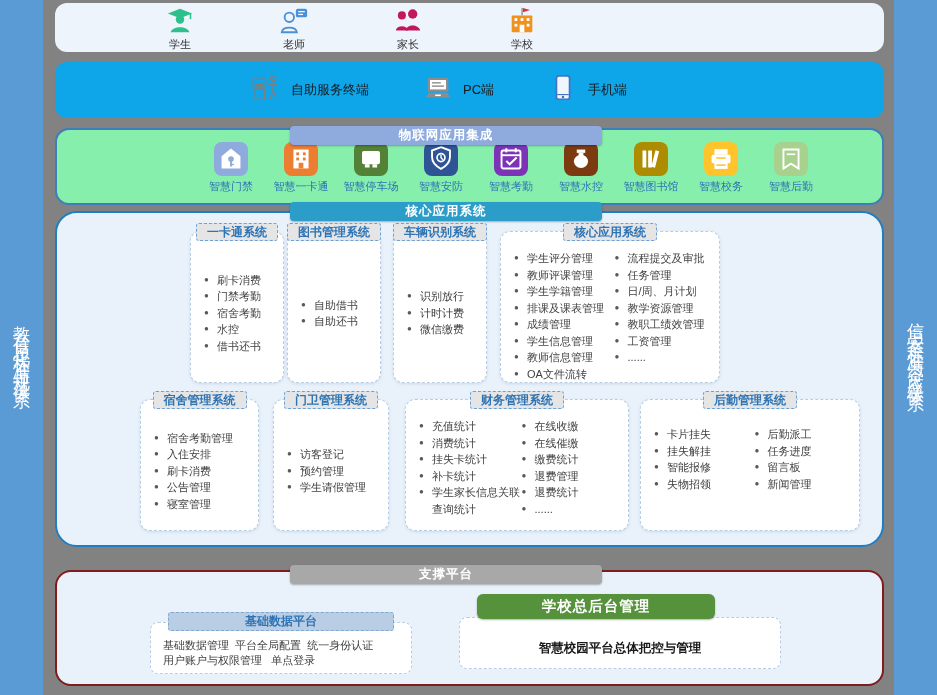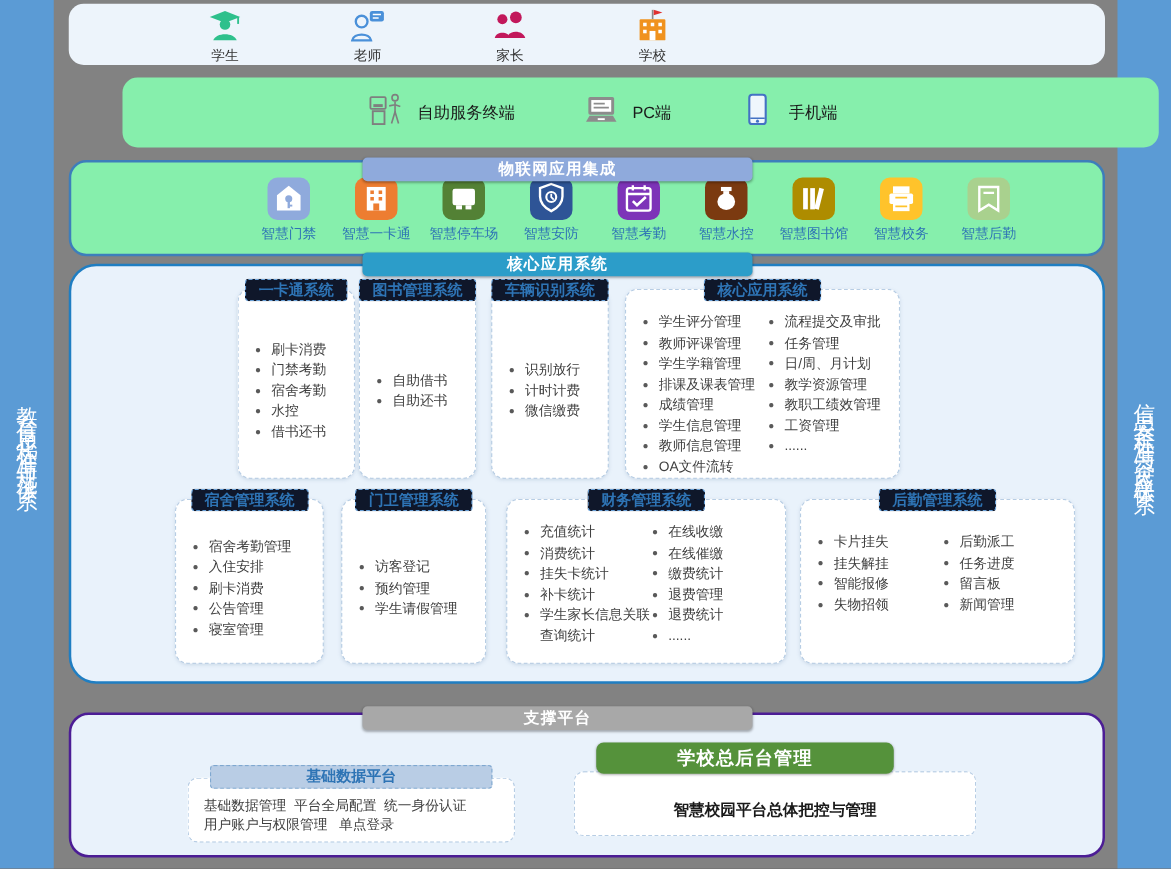--- a/index.html
+++ b/index.html
@@ -14,63 +14,63 @@
          font-size:17px;letter-spacing:6px;font-weight:500;}
 
   
   .panel{position:absolute;left:55px;width:829px;box-sizing:border-box;}
   #users{top:3px;height:49px;background:#EDF4FB;border-radius:12px;}
   .users-row{display:flex;height:100%;align-items:flex-end;padding-left:96px;gap:56px;}
   .ugroup{width:58px;display:flex;flex-direction:column;align-items:center;}
   .uicon svg{display:block}
   .ulabel{font-size:11px;color:#333;margin-top:1px;}
 
-  #devices{top:62px;height:56px;background:#86efac;border-radius:12px;margin-left:43px;}
+  #devices{top:62px;height:56px;background:#0ea5e9;border-radius:12px;}
   .devices-row{display:flex;align-items:center;height:100%;padding-left:196px;gap:54px;}
   .dgroup{display:flex;align-items:center;gap:10px;}
   .dlabel{font-size:13px;color:#1a1a1a;}
 
   
   #iot{top:128px;height:77px;background:#86efac;border:2px solid #3D7EBB;border-radius:14px;}
   .banner{position:absolute;left:233px;width:312px;height:19px;border-radius:4px;color:#fff;
           font-size:12.5px;font-weight:bold;display:flex;align-items:center;justify-content:center;
           box-shadow:0 1px 2px rgba(0,0,0,.3);letter-spacing:1px;}
   .iot-banner{top:-4px;background:#8FAADC;}
   .iot-row{display:flex;justify-content:flex-end;padding:12px 56px 0 20px;}
   .igroup{display:flex;flex-direction:column;align-items:center;width:70px;}
   .tile{width:34px;height:34px;border-radius:8px;display:flex;align-items:center;justify-content:center;}
   .ilabel{font-size:11px;color:#2E74B5;white-space:nowrap;margin-top:3px;}
 
   
   #core{top:211px;height:336px;background:#E9F2FB;border:2px solid #1F7EC2;border-radius:22px;}
   .core-banner{top:-11px;background:#2C9DC9;}
   .sysbox{position:absolute;background:#fff;border:1px dashed #B7CDE4;border-radius:10px;
           box-shadow:0 1px 3px rgba(110,145,180,.25);}
-  .boxtitle{position:absolute;top:-9px;left:50%;transform:translateX(-50%);background:#0f172a;
+  .boxtitle{position:absolute;top:-9px;left:50%;transform:translateX(-50%);background:#e5e5e5;
             border:1px dashed #6AA1D8;border-radius:3px;color:#2E74B5;font-weight:bold;
             font-size:12px;line-height:16px;padding:0 10px;white-space:nowrap;}
   .cols{display:flex;height:100%;box-sizing:border-box;padding:16px 4px 4px 13px;}
   .sysbox.vc .cols{align-items:center;}
   .items{list-style:none;margin:0;padding:0;flex:1;min-width:0;}
   .item{position:relative;font-size:11px;color:#3F3F3F;line-height:16.5px;padding-left:13px;}
   .item::before{content:"●";position:absolute;left:0;top:0;font-size:8px;color:#595959;}
   .b0{left:133px;top:18px;width:92px;height:150px}
   .b1{left:230px;top:18px;width:92px;height:150px}
   .b2{left:336px;top:18px;width:92px;height:150px}
   .b3{left:443px;top:18px;width:218px;height:150px}
   .b3 .cols{padding-top:18px;}
   .b4{left:83px;top:186px;width:117px;height:130px}
   .b5{left:216px;top:186px;width:114px;height:130px}
   .b6{left:348px;top:186px;width:222px;height:130px}
   .b6 .cols{padding-top:18px;}
   .b7{left:583px;top:186px;width:218px;height:130px}
   .b7 .cols{padding-top:26px;}
 
   
-  #support{top:570px;height:116px;background:#E9F2FB;border:2px solid #4c1d95;border-radius:16px;}
+  #support{top:570px;height:116px;background:#E9F2FB;border:2px solid #7f1d1d;border-radius:16px;}
   .support-banner{top:-7px;background:#A8A8A8;}
   .base-pill{position:absolute;left:111px;top:40px;width:224px;height:17px;background:#B9CDE5;
              border:1px dashed #7FA8D0;border-radius:3px;color:#2E74B5;font-weight:bold;font-size:12px;
              display:flex;align-items:center;justify-content:center;}
   .base-box{position:absolute;left:93px;top:50px;width:262px;height:52px;background:#fff;
             border:1px dashed #B7CDE4;border-radius:8px;padding:15px 0 0 12px;box-sizing:border-box;z-index:0;}
   .base-pill{z-index:1;}
   .base-line{font-size:11px;color:#3F3F3F;line-height:15px;white-space:pre;}
   .admin-banner{position:absolute;left:420px;top:22px;width:238px;height:25px;border-radius:6px;
                 color:#fff;font-weight:bold;font-size:14.5px;display:flex;align-items:center;

